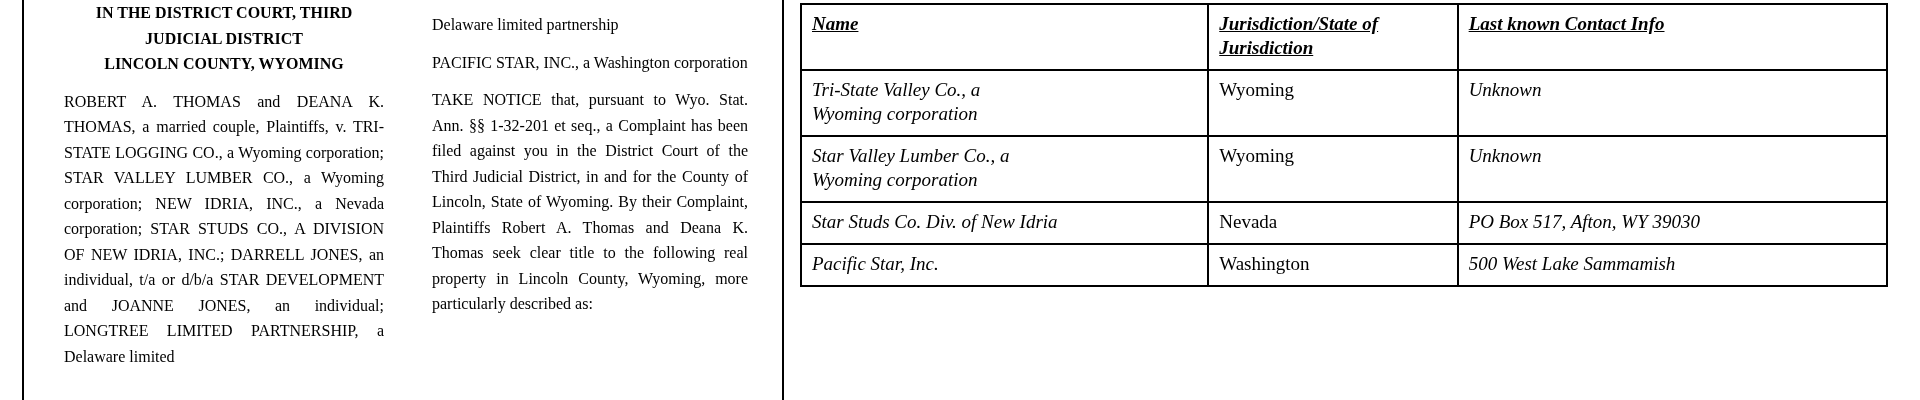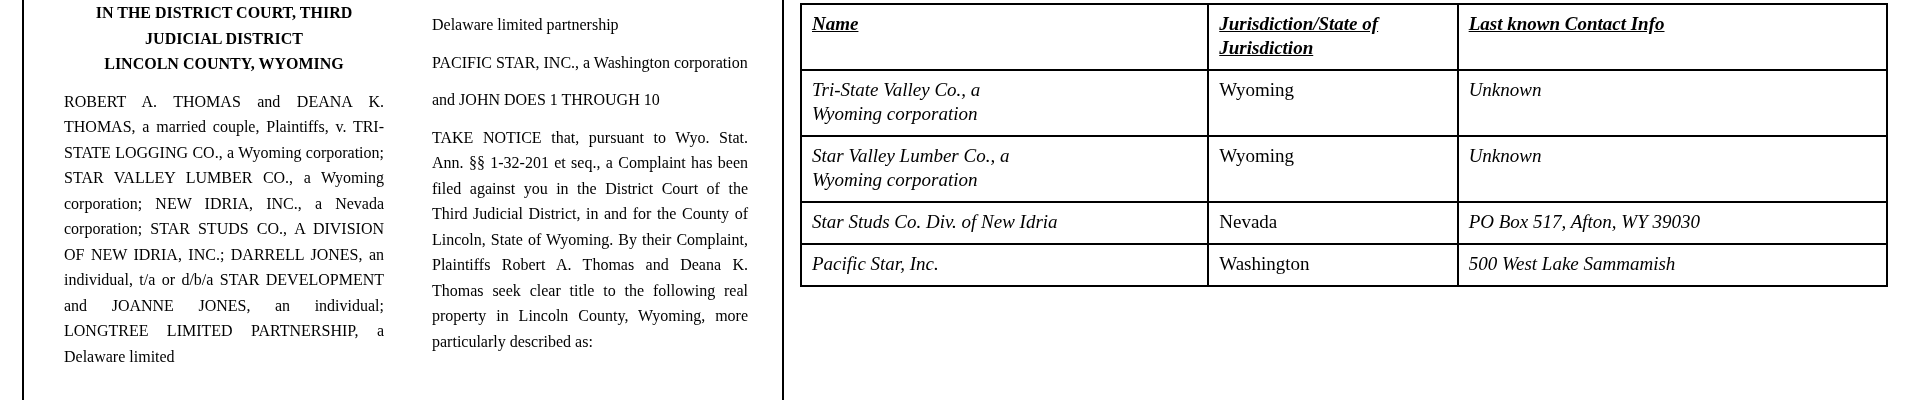--- a/index.html
+++ b/index.html
@@ -116,21 +116,20 @@
       <span class="line">IN THE DISTRICT COURT, THIRD</span>
       <span class="line">JUDICIAL DISTRICT</span>
       <span class="line">LINCOLN COUNTY, WYOMING</span>
     </div>
     <p class="body-para">ROBERT A. THOMAS and DEANA K. THOMAS, a married couple, Plaintiffs, v. TRI-STATE LOGGING CO., a Wyoming corporation; STAR VALLEY LUMBER CO., a Wyoming corporation; NEW IDRIA, INC., a Nevada corporation; STAR STUDS CO., A DIVISION OF NEW IDRIA, INC.; DARRELL JONES, an individual, t/a or d/b/a STAR DEVELOPMENT and JOANNE JONES, an individual; LONGTREE LIMITED PARTNERSHIP, a Delaware limited</p>
   </div>
 
   <div class="col col-2">
     <p class="body-para plain">Delaware limited partnership</p>
     <p class="body-para plain">PACIFIC STAR, INC., a Washington corporation</p>
-    <p class="body-para plain">and JOHN DOES 1 THROUGH 10</p>
     <p class="body-para">TAKE NOTICE that, pursuant to Wyo. Stat. Ann. §§ 1-32-201 et seq., a Complaint has been filed against you in the District Court of the Third Judicial District, in and for the County of Lincoln, State of Wyoming. By their Complaint, Plaintiffs Robert A. Thomas and Deana K. Thomas seek clear title to the following real property in Lincoln County, Wyoming, more particularly described as:</p>
   </div>
 
   <div class="table-wrap">
     <table class="schedule">
       <colgroup>
         <col class="c-name">
         <col class="c-juris">
         <col class="c-contact">
       </colgroup>

